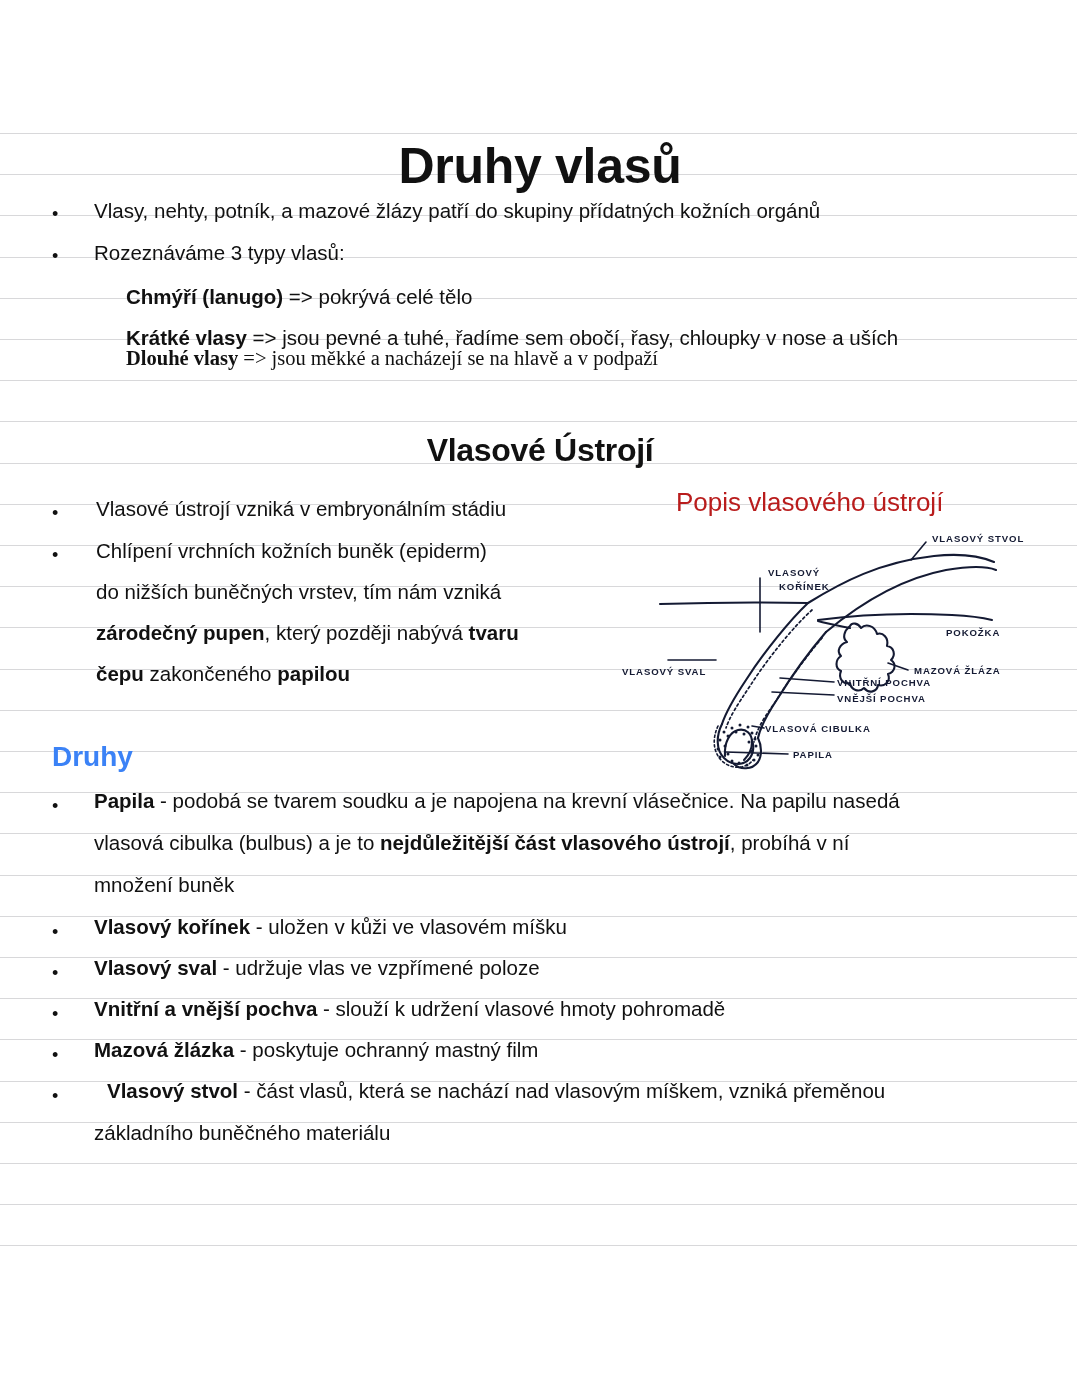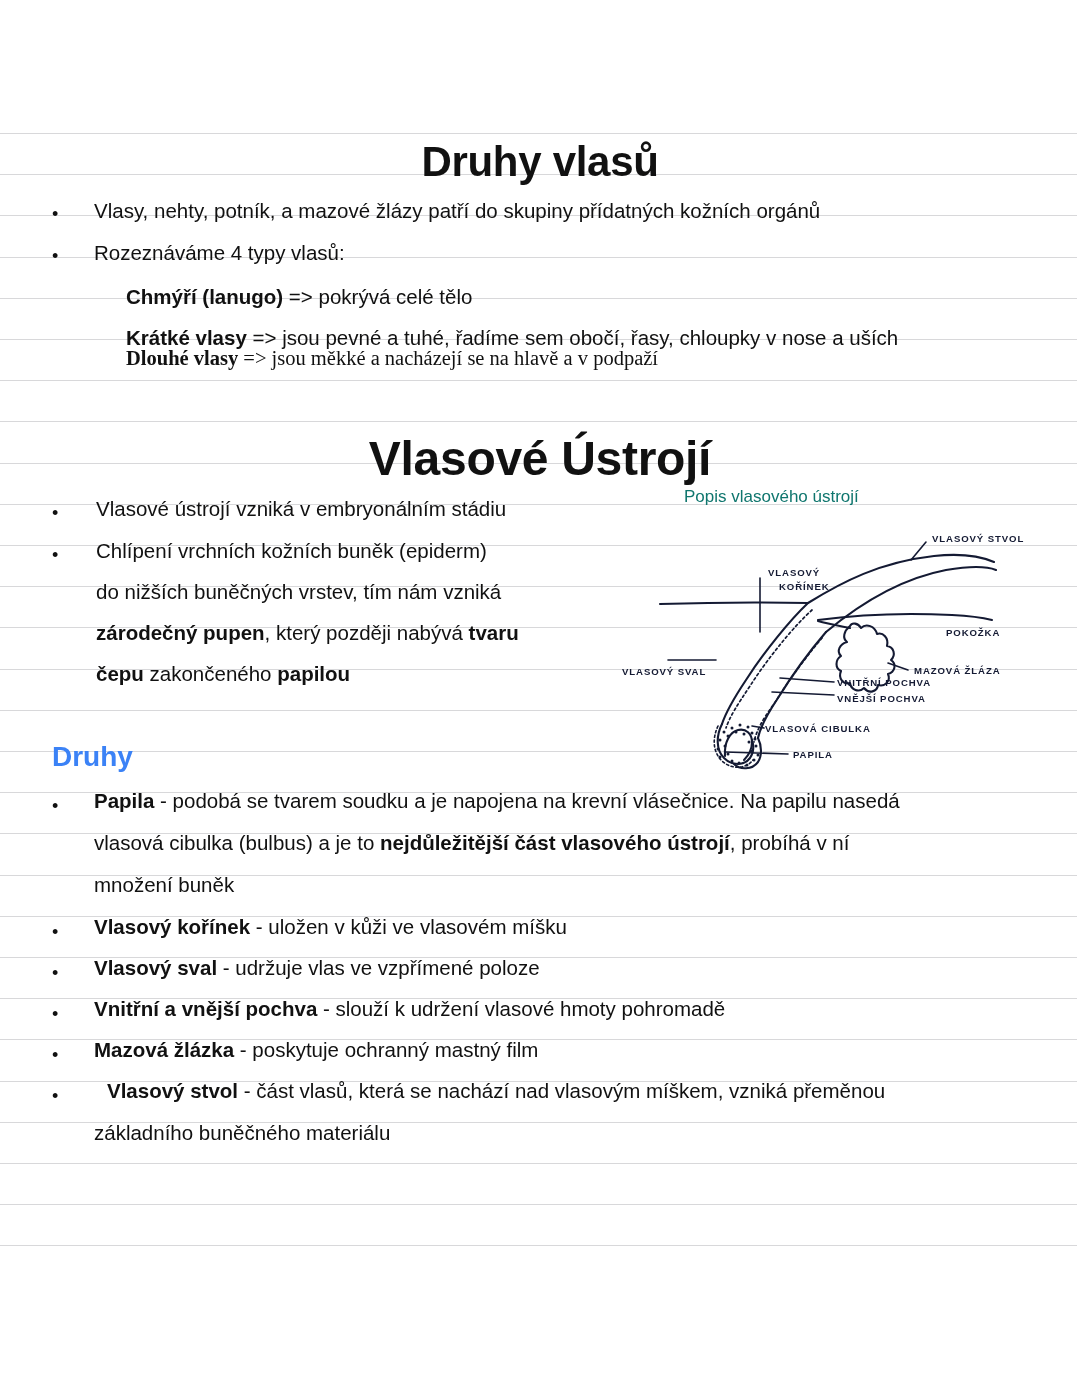--- a/index.html
+++ b/index.html
@@ -44,27 +44,27 @@
     width: 1080px;
     height: 1394px;
     z-index: 2;
   }
 
   .h1 {
     position: absolute;
     width: 1080px;
     text-align: center;
     font-weight: bold;
-    font-size: 42px;
+    font-size: 50px;
     letter-spacing: -0.3px;
     color: #111111;
     line-height: 1.05;
   }
   .h1.title-1 { top: 140px; }
-  .h1.title-2 { top: 434px; font-size: 48px; }
+  .h1.title-2 { top: 434px; font-size: 32px; }
 
   .h2 {
     position: absolute;
     left: 52px;
     font-weight: bold;
     font-size: 28px;
     color: #3b82f6;
     line-height: 1.1;
   }
 
@@ -79,25 +79,24 @@
     position: absolute;
     font-size: 18px;
     line-height: 1;
     color: #111;
   }
   .b { font-weight: bold; }
 
   
   .caption {
     position: absolute;
-    font-size: 17px;
-    color: #0f766e;
+    font-size: 26px;
+    color: #b91c1c;
     font-family: "Liberation Sans", sans-serif;
     white-space: nowrap;
-    margin-left: 8px;
   }
 
   
   #diagram {
     position: absolute;
     left: 612px;
     top: 520px;
     width: 468px;
     height: 252px;
   }
@@ -147,21 +146,21 @@
     </div>
 
   <div id="content">
 
     <div class="h1 title-1">Druhy vlasů</div>
 
     <span class="bullet" style="left:52px; top:205px;">•</span>
     <div class="line" style="left:94px; top:199px;text-align:right;">Vlasy, nehty, potník, a mazové žlázy patří do skupiny přídatných kožních orgánů</div>
 
     <span class="bullet" style="left:52px; top:247px;">•</span>
-    <div class="line" style="left:94px; top:241px;">Rozeznáváme 4 typy vlasů:</div>
+    <div class="line" style="left:94px; top:241px;">Rozeznáváme 3 typy vlasů:</div>
 
     <div class="line" style="left:126px; top:285px;text-align:center;"><span class="b">Chmýří (lanugo)</span><span> =&gt; pokrývá celé tělo</span></div>
 
     <div class="line" style="left:126px; top:326px;"><span class="b">Krátké vlasy</span><span> =&gt; jsou pevné a tuhé, řadíme sem obočí, řasy, chloupky v nose a uších</span></div>
 
     <div class="line" style="left:126px; top:347px;font-family:Liberation Serif, serif;"><span class="b">Dlouhé vlasy</span><span> =&gt; jsou měkké a nacházejí se na hlavě a v podpaží</span></div>
 
     <div class="h1 title-2">Vlasové Ústrojí</div>
 
     <span class="bullet" style="left:52px; top:504px;">•</span>

